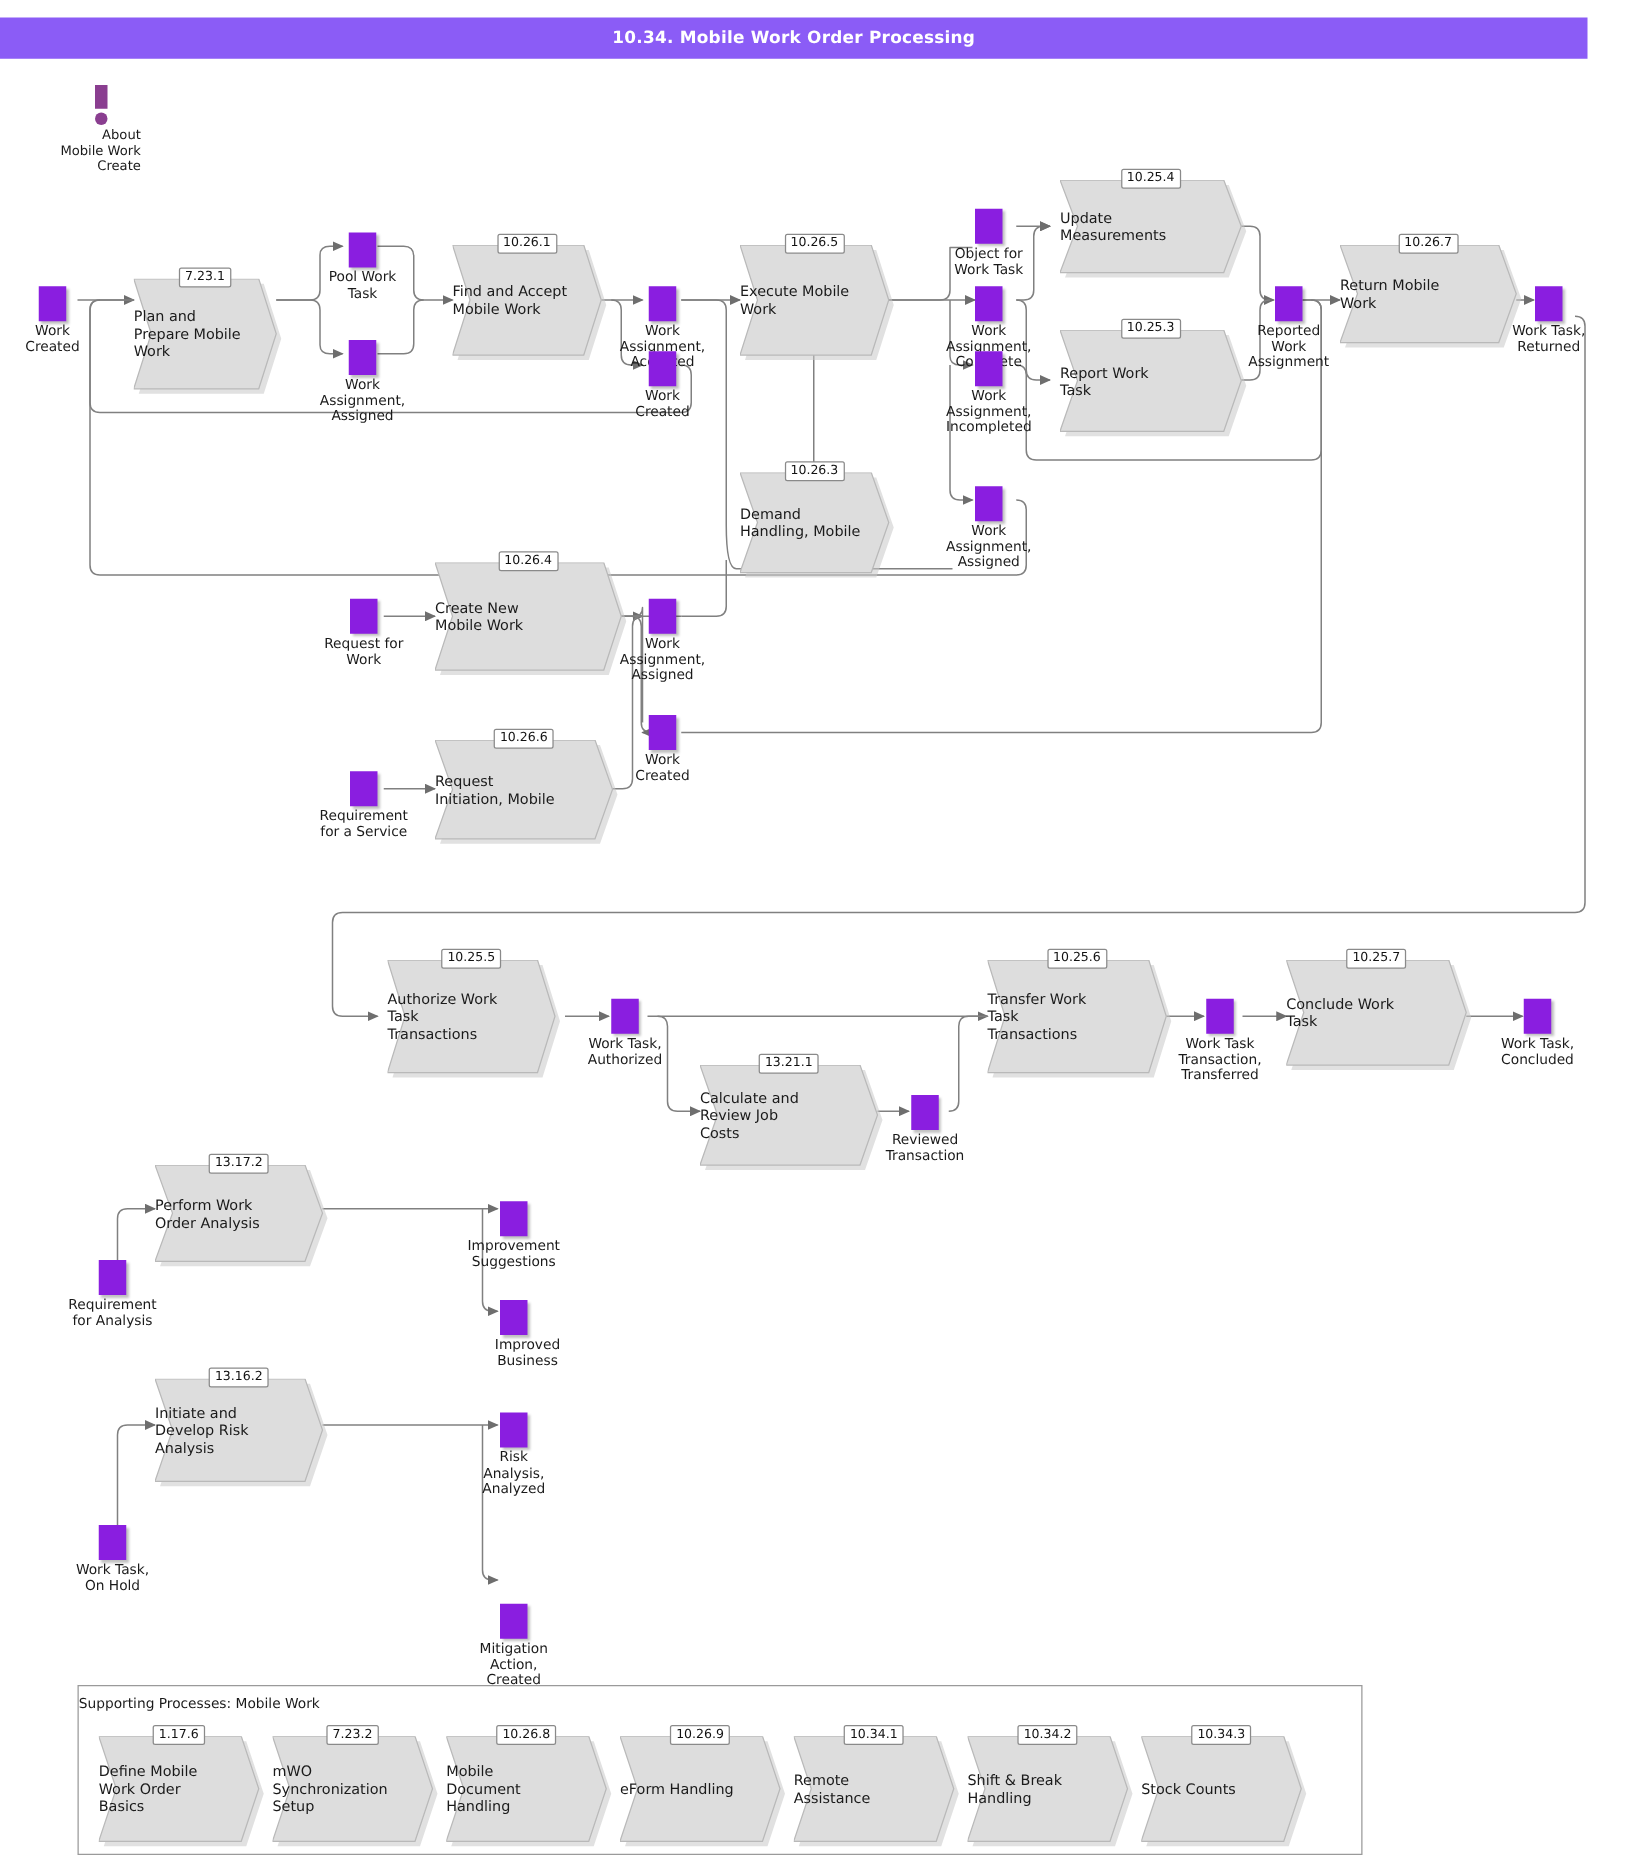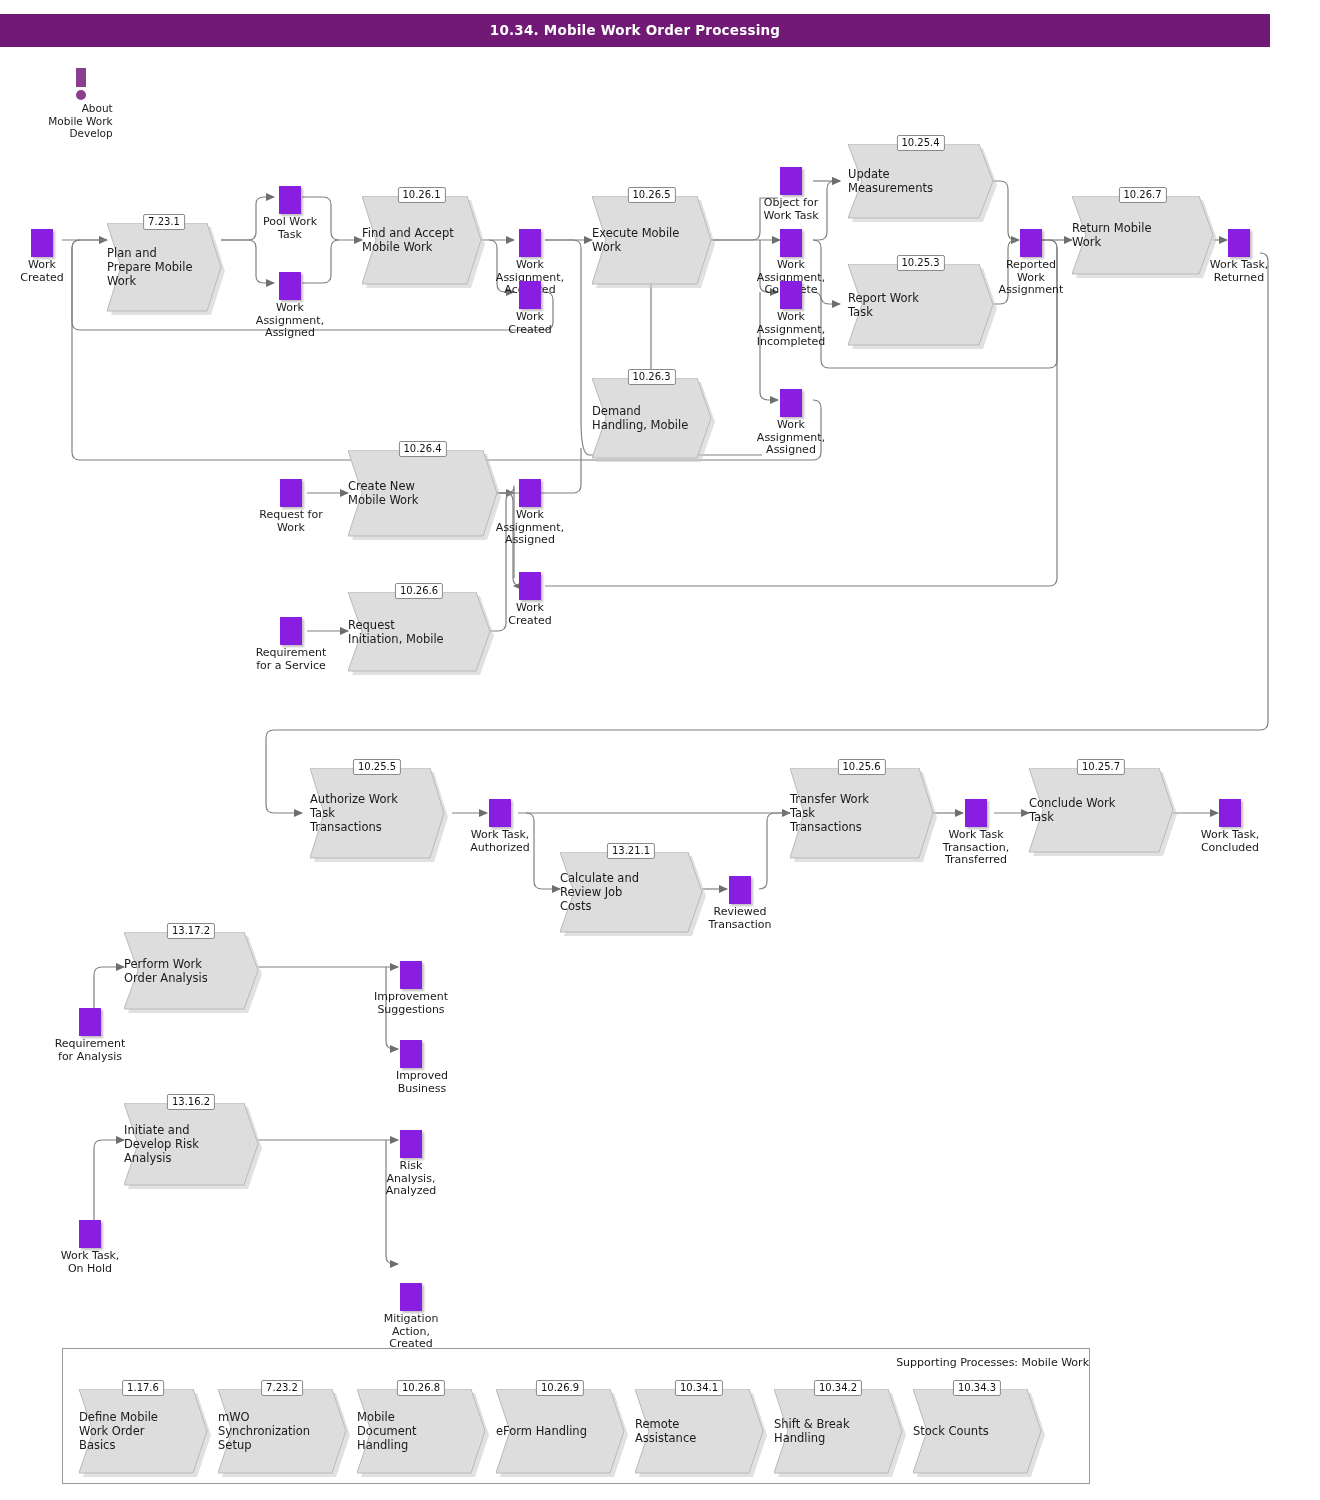--- a/index.html
+++ b/index.html
@@ -1,21 +1,21 @@
 <!DOCTYPE html>
 <html><head>
 <meta charset="utf-8">
 <title>10.34. Mobile Work Order Processing</title>
 <style>
   html,body{margin:0;padding:0;background:#ffffff;}
   body{font-family:"DejaVu Sans","Liberation Sans",sans-serif;}
   #page{position:relative;width:1320px;height:1500px;overflow:hidden;background:#fff;}
 
   
-  .titlebar{position:absolute;left:0;top:14px;width:1270px;height:33px;background:#701a75;}
+  .titlebar{position:absolute;left:0;top:14px;width:1270px;height:33px;background:#8b5cf6;}
   .titlebar .t{position:absolute;left:0;right:0;top:8px;text-align:center;color:#fff;
      font-size:13.5px;font-weight:bold;font-family:"DejaVu Sans","Liberation Sans",sans-serif;
      letter-spacing:.2px;}
 
   
   #wires{position:absolute;left:0;top:0;width:1320px;height:1500px;}
 
   
   .proc{position:absolute;}
   .proc .shape{position:absolute;left:0;top:0;width:100%;height:100%;}
@@ -38,21 +38,21 @@
   
   .about{position:absolute;}
   .about .bang{position:absolute;left:50%;transform:translateX(-50%);top:0;width:10px;height:28px;}
   .about .bar{position:absolute;left:0;top:0;width:10px;height:19px;background:#8A3E90;}
   .about .dot{position:absolute;left:0;top:22px;width:10px;height:10px;border-radius:50%;background:#8A3E90;}
   .about .cap{position:absolute;top:34px;left:50%;transform:translateX(-50%);
      text-align:right;font-size:10.5px;line-height:12.5px;color:#1a1a1a;white-space:nowrap;}
 
   
   .suppbox{position:absolute;border:1px solid #9a9a9a;background:#fff;}
-  .suppbox .hdr{position:absolute;left:0;right:0;top:7px;text-align:right;
+  .suppbox .hdr{position:absolute;left:0;right:0;top:7px;text-align:left;
      font-size:11px;color:#1a1a1a;font-family:"DejaVu Sans","Liberation Sans",sans-serif;}
 </style>
 </head>
 <body>
 
 <div id="page">
 
   <div class="titlebar">
     <div class="t">10.34. Mobile Work Order Processing</div>
   </div>
@@ -134,21 +134,21 @@
   </svg>
 
   <div class="about" style="left:80px;top:68px;width:1px;">
     <div class="bang">
       <div class="bar"></div>
         <div class="dot"></div>
     </div>
     <div class="cap">
       <span>About</span><br>
       <span>Mobile Work</span><br>
-      <span>Develop</span>
+      <span>Create</span>
     </div>
   </div>
 
   <div id="proc-layer">
       <div class="proc" style="left: 107px; top: 196px; width: 114px; height: 88px; margin-top: 27px;">
         <div class="shape"><svg width="119" height="93" viewBox="0 0 119 93" xmlns="http://www.w3.org/2000/svg">
     <polygon points="0,0 100,0 114,44 100,88 0,88 14,44" transform="translate(4,4)" fill="#c9c9c9" opacity="0.55"></polygon>
     <polygon points="0,0 100,0 114,44 100,88 0,88 14,44" fill="#DDDDDD" stroke="#b9b9b9" stroke-width="1"></polygon>
   </svg></div>
         <div class="num">7.23.1</div>

